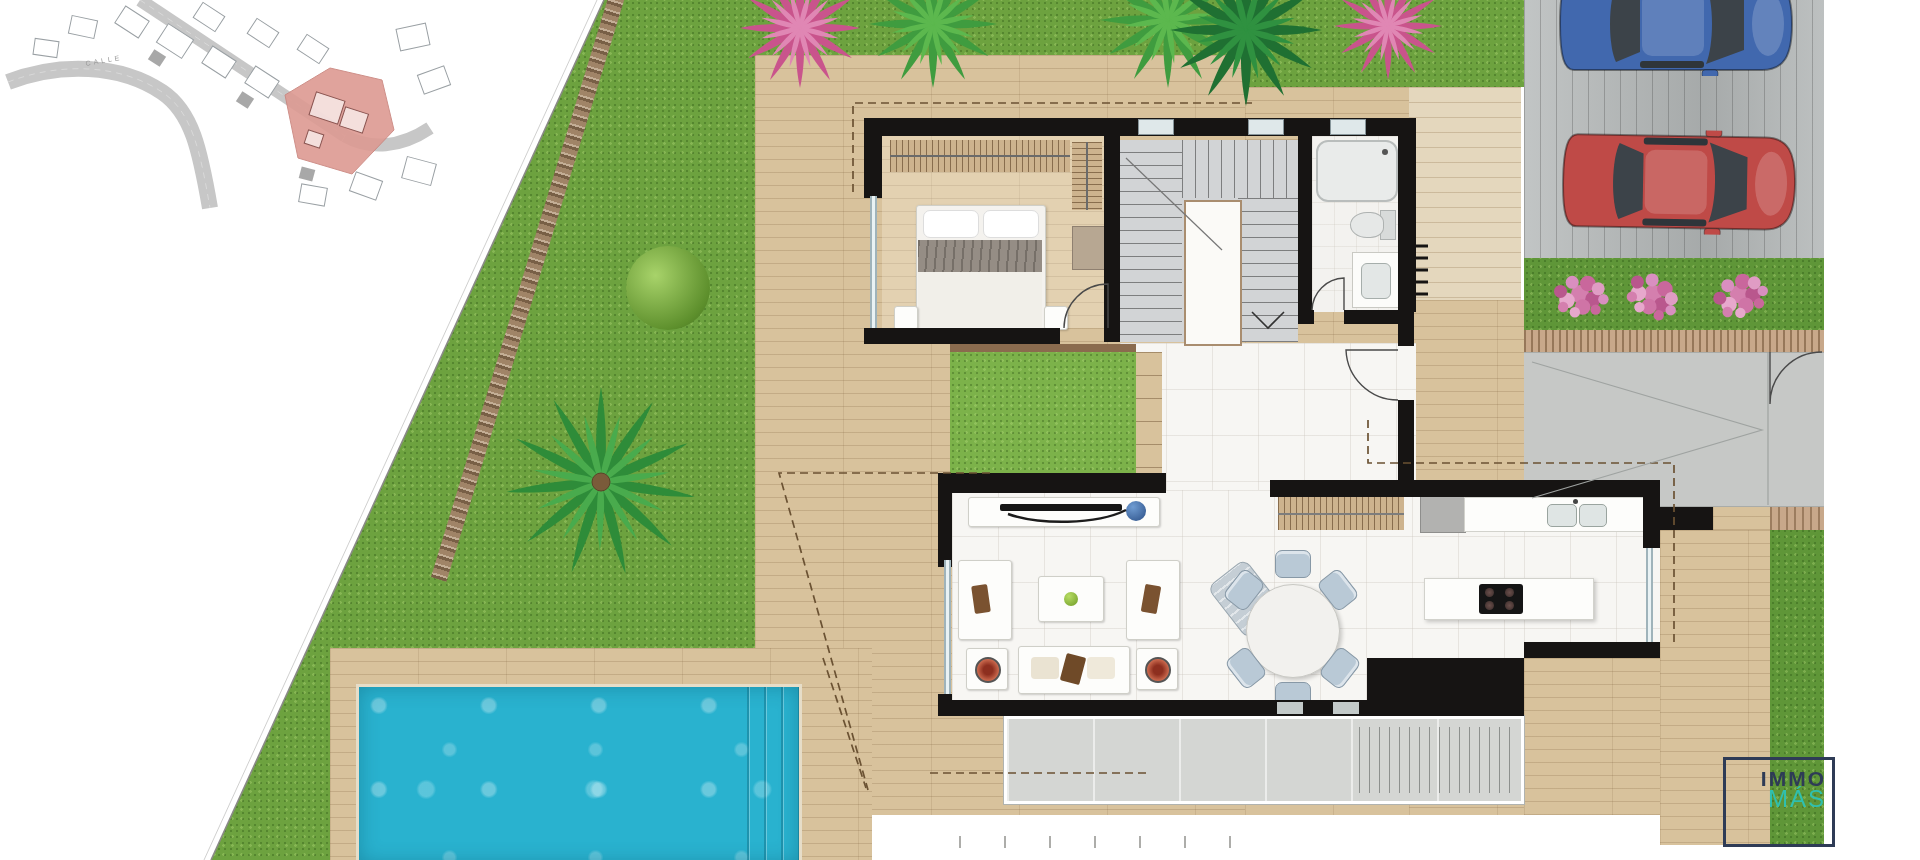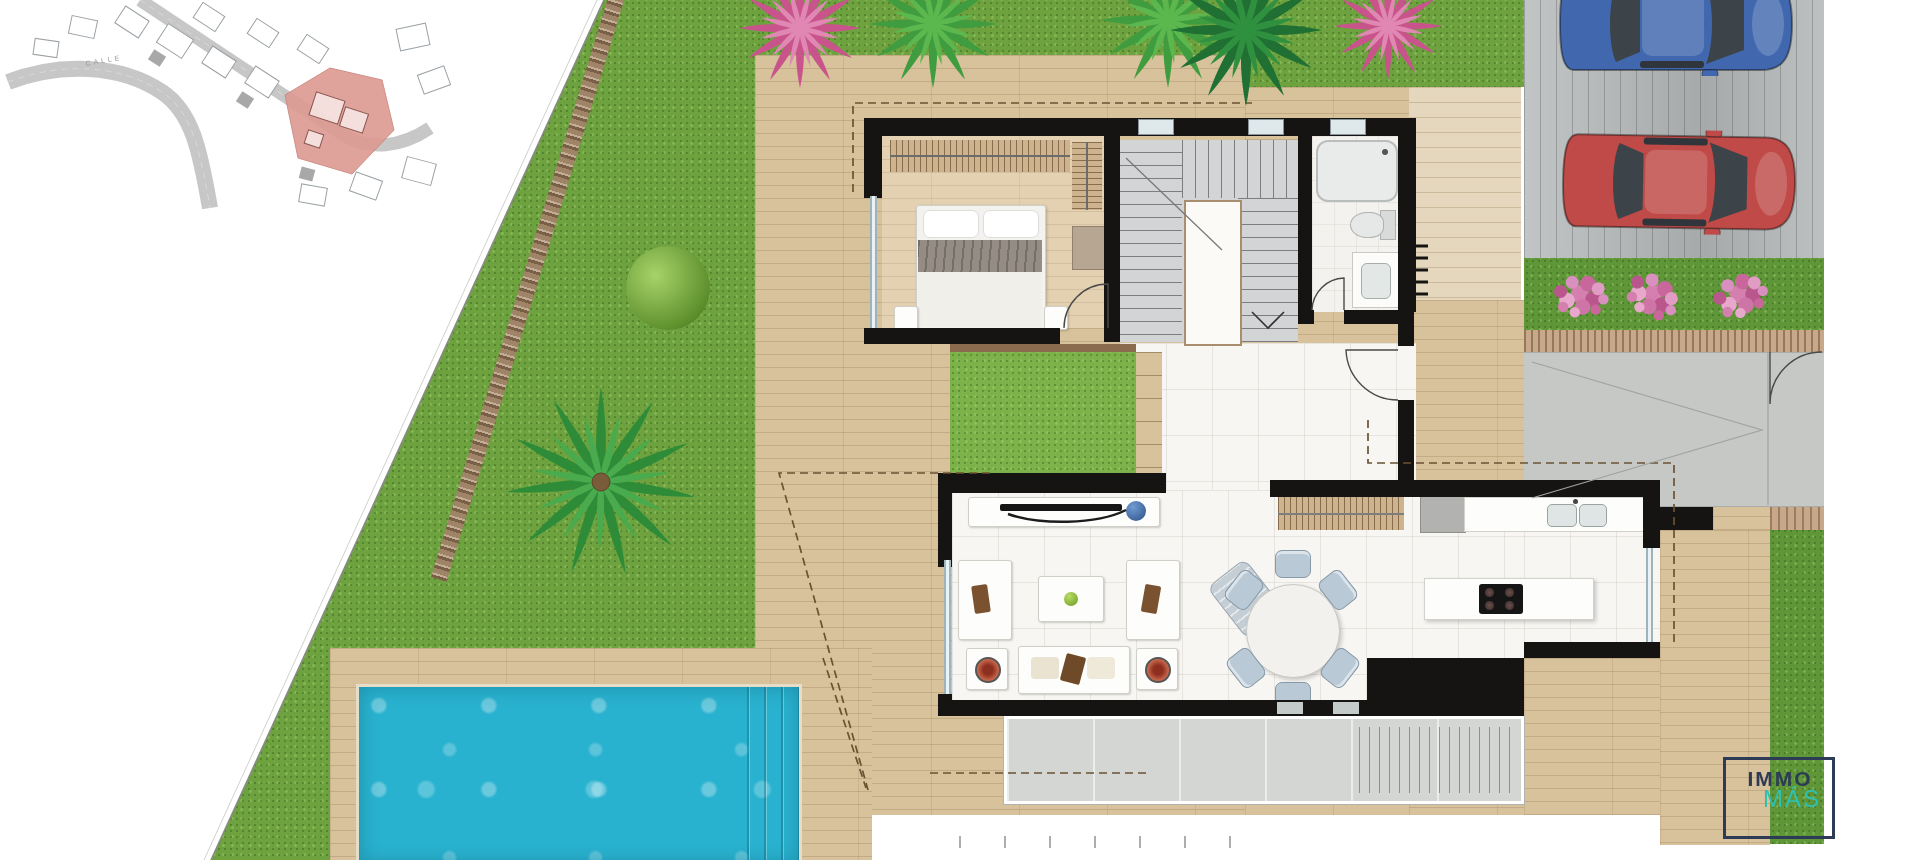--- a/index.html
+++ b/index.html
@@ -13,21 +13,21 @@
   .btile{background-color:var(--c-bath);background-image:linear-gradient(rgba(205,200,190,.3) 1px,transparent 1px),linear-gradient(90deg,rgba(205,200,190,.3) 1px,transparent 1px);background-size:22px 22px;}
   .furn{background:#fdfdfb;border:1px solid #cfcfc8;border-radius:3px;box-shadow:1px 1px 2px rgba(0,0,0,.18);}
   .hatchv{background-color:#cdb38e;background-image:repeating-linear-gradient(90deg,rgba(80,52,25,.55) 0 1px,transparent 1px 6px);}
   .hatchh{background-color:#cdb38e;background-image:repeating-linear-gradient(180deg,rgba(80,52,25,.55) 0 1px,transparent 1px 6px);}
   .glassV{background:linear-gradient(90deg,#9fb3ba 0 2px,#e9f2f4 2px 5px,#9fb3ba 5px 7px);}
   .win{background:#dfe8ea;box-shadow:inset 0 0 0 1px #87959a;}
   .treadh{background-image:repeating-linear-gradient(180deg,rgba(40,40,40,.5) 0 1px,transparent 1px 13px);}
   .treadv{background-image:repeating-linear-gradient(90deg,rgba(40,40,40,.5) 0 1px,transparent 1px 13px);}
   .vsteps{background-image:repeating-linear-gradient(90deg,rgba(70,75,72,.5) 0 1px,transparent 1px 10px);}
   .chair{width:34px;height:26px;background:var(--c-chair_blue);border:1px solid #8798a6;border-radius:7px;box-shadow:inset 0 3px 0 rgba(255,255,255,.5);}
-  #logo{border:3px solid var(--c-logo_navy);text-align:center;padding:8px 6px 2px 8px;line-height:1;}
+  #logo{border:3px solid var(--c-logo_navy);text-align:right;padding:8px 6px 10px 8px;line-height:1;}
   #logo .l1{font-weight:bold;font-size:21px;letter-spacing:2px;color:var(--c-logo_navy);}
   #logo .l2{font-weight:normal;font-size:24px;letter-spacing:2px;color:var(--c-logo_teal);margin-top:-2px;margin-left:24px;}
   svg{display:block;}
 </style>
 </head>
 <body>
 
 <div id="scene">
 
   <svg class="abs" style="left:0;top:0" width="470" height="210" viewBox="0 0 470 210">

